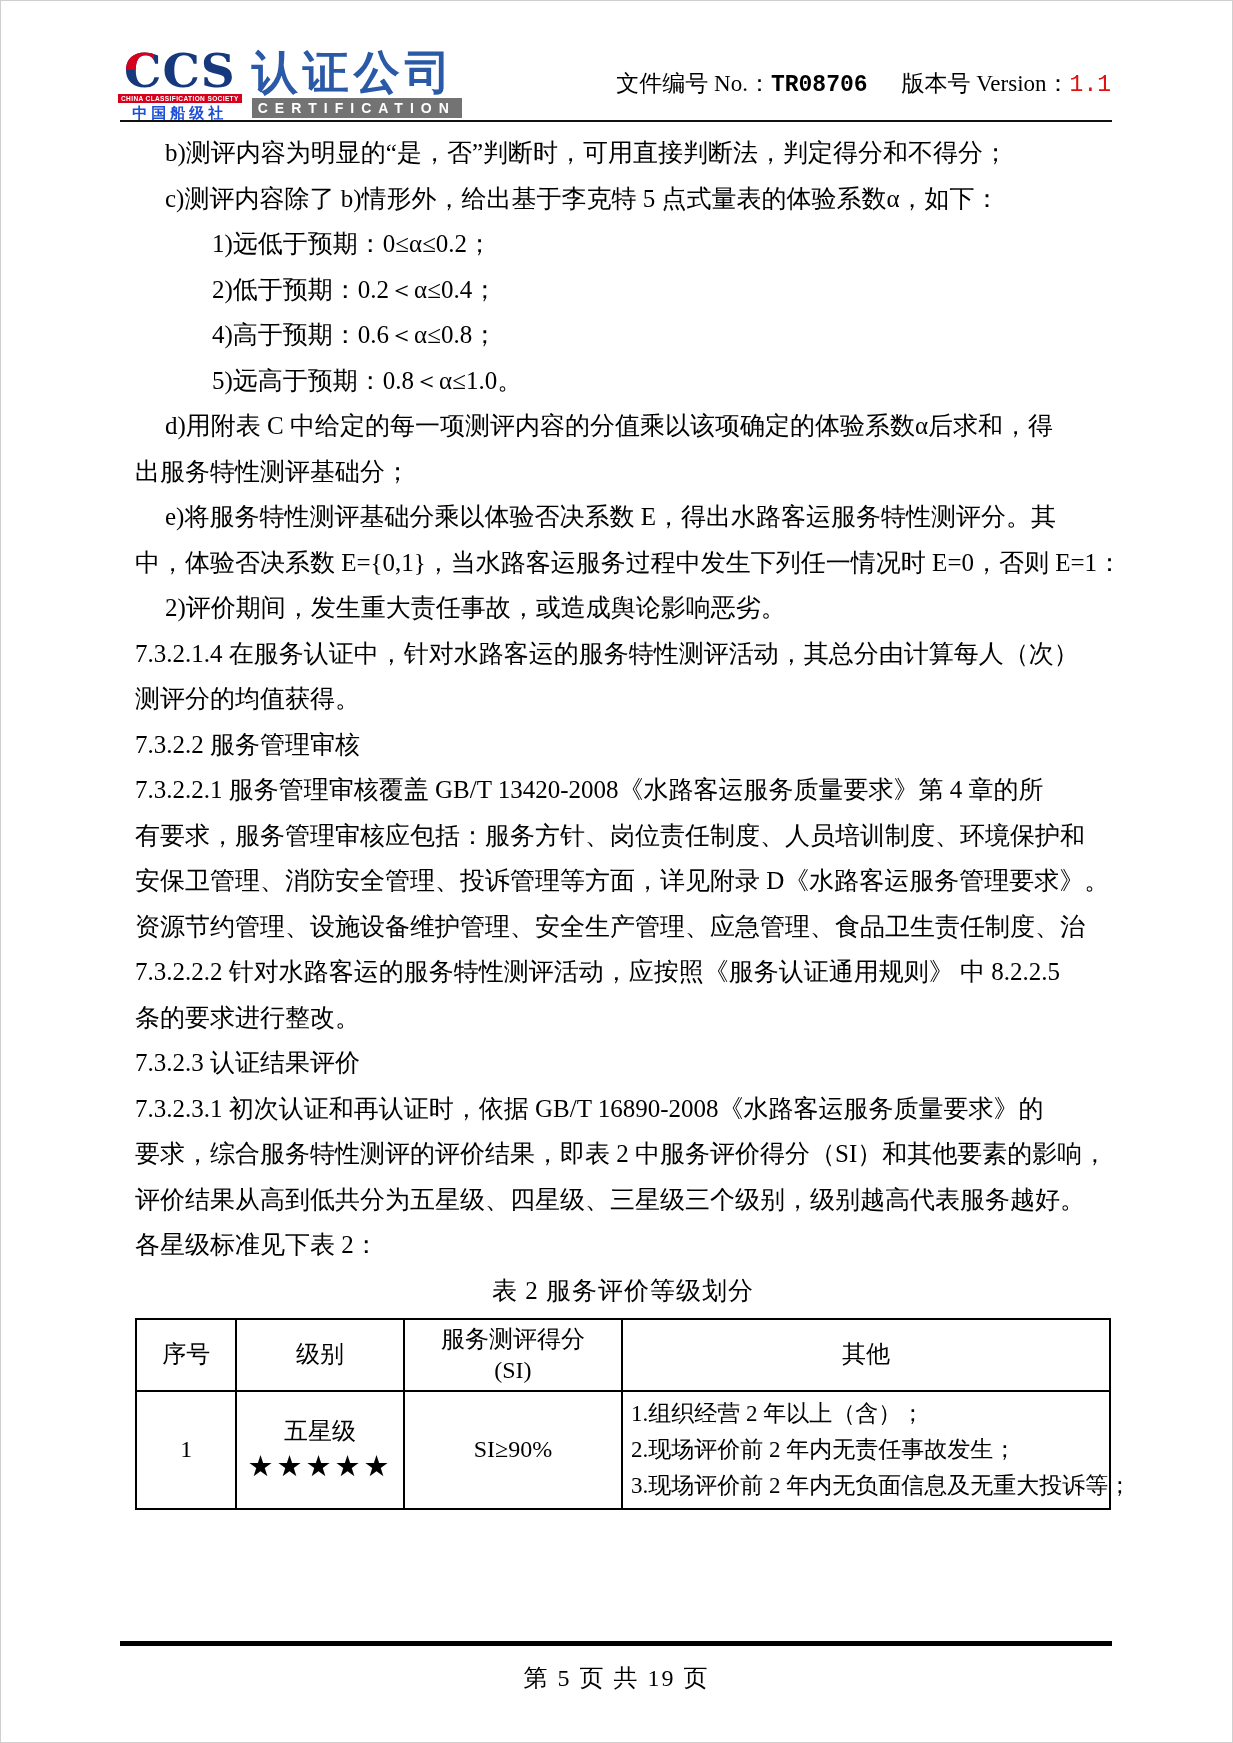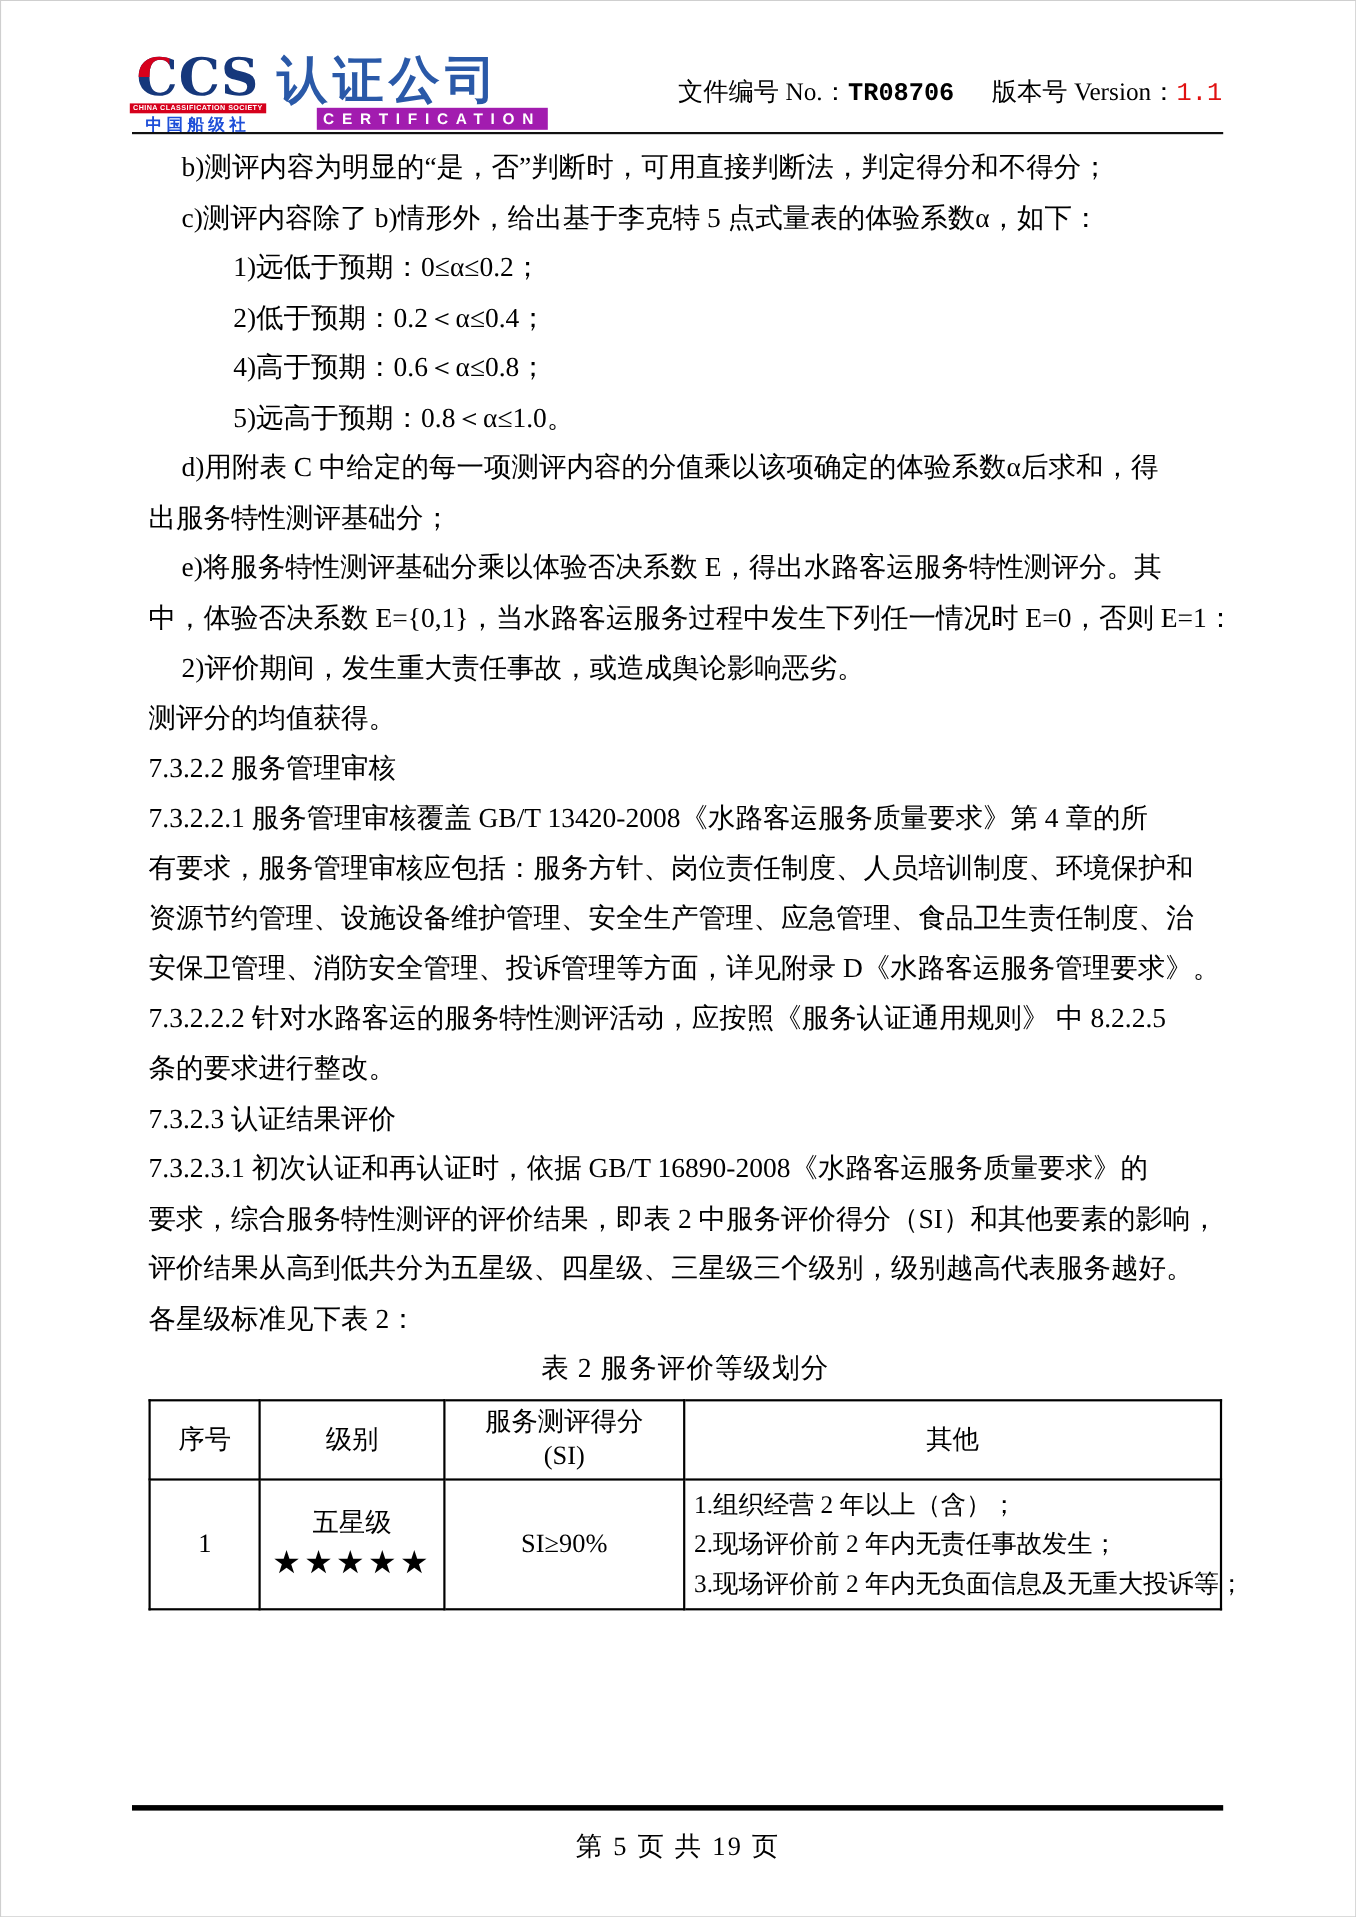--- a/index.html
+++ b/index.html
@@ -17,21 +17,21 @@
   
   .logo{position:absolute;left:118px;top:50px;display:flex;align-items:flex-start;gap:10px;}
   .logo-left{display:flex;flex-direction:column;align-items:center;}
   .ccs-wrap{position:relative;font-family:"DejaVu Serif",serif;font-weight:bold;font-size:47px;line-height:42px;letter-spacing:1px;}
   .ccs-navy{color:#16387c;}
   .ccs-red{position:absolute;left:0;top:0;width:30px;height:20px;overflow:hidden;color:#d6001c;}
   .soc-bar{margin-top:2px;background:#d6001c;color:#fff;font-family:"Liberation Sans",sans-serif;font-size:6.5px;font-weight:bold;padding:1px 3px;letter-spacing:.4px;white-space:nowrap;}
   .soc-cn{color:#1d4ed8;font-weight:bold;font-size:15px;letter-spacing:4px;margin-top:1px;white-space:nowrap;}
   .logo-right{display:flex;flex-direction:column;}
   .company-cn{color:#2a59a8;font-weight:bold;font-size:46px;line-height:45px;letter-spacing:5px;white-space:nowrap;}
-  .cert-bar{margin-top:3px;background:#a21caf;color:#fff;font-family:"Liberation Sans",sans-serif;font-weight:bold;font-size:14px;letter-spacing:7px;padding:2px 6px;text-align:right;white-space:nowrap;margin-left:36px;}
+  .cert-bar{margin-top:3px;background:#737373;color:#fff;font-family:"Liberation Sans",sans-serif;font-weight:bold;font-size:14px;letter-spacing:7px;padding:2px 6px;text-align:right;white-space:nowrap;}
 
   .doc-info{position:absolute;right:122px;top:68px;font-size:23px;white-space:nowrap;}
   .doc-no{font-weight:bold;font-family:"Liberation Mono","DejaVu Sans Mono",monospace;}
   .hgap{display:inline-block;width:34px;}
   .version{color:#e01010;font-family:"Liberation Mono","DejaVu Sans Mono",monospace;}
   .header-rule{position:absolute;left:120px;right:121px;top:120px;height:2px;background:#111;}
 
   
   .content{position:absolute;left:135px;top:130px;width:976px;font-size:25px;}
   .line{line-height:45.5px;height:45.5px;white-space:nowrap;}
@@ -86,26 +86,27 @@
         <div class="line indent1">c)测评内容除了 b)情形外，给出基于李克特 5 点式量表的体验系数α，如下：</div>
         <div class="line indent2">1)远低于预期：0≤α≤0.2；</div>
         <div class="line indent2">2)低于预期：0.2＜α≤0.4；</div>
         <div class="line indent2">4)高于预期：0.6＜α≤0.8；</div>
         <div class="line indent2">5)远高于预期：0.8＜α≤1.0。</div>
         <div class="line indent1">d)用附表 C 中给定的每一项测评内容的分值乘以该项确定的体验系数α后求和，得</div>
         <div class="line">出服务特性测评基础分；</div>
         <div class="line indent1">e)将服务特性测评基础分乘以体验否决系数 E，得出水路客运服务特性测评分。其</div>
         <div class="line">中，体验否决系数 E={0,1}，当水路客运服务过程中发生下列任一情况时 E=0，否则 E=1：</div>
         <div class="line indent1">2)评价期间，发生重大责任事故，或造成舆论影响恶劣。</div>
+        <div class="line">7.3.2.1.4 在服务认证中，针对水路客运的服务特性测评活动，其总分由计算每人（次）</div>
         <div class="line">测评分的均值获得。</div>
         <div class="line">7.3.2.2 服务管理审核</div>
         <div class="line">7.3.2.2.1 服务管理审核覆盖 GB/T 13420-2008《水路客运服务质量要求》第 4 章的所</div>
         <div class="line">有要求，服务管理审核应包括：服务方针、岗位责任制度、人员培训制度、环境保护和</div>
+        <div class="line">安保卫管理、消防安全管理、投诉管理等方面，详见附录 D《水路客运服务管理要求》。</div>
         <div class="line">资源节约管理、设施设备维护管理、安全生产管理、应急管理、食品卫生责任制度、治</div>
-        <div class="line">安保卫管理、消防安全管理、投诉管理等方面，详见附录 D《水路客运服务管理要求》。</div>
         <div class="line">7.3.2.2.2 针对水路客运的服务特性测评活动，应按照《服务认证通用规则》 中 8.2.2.5</div>
         <div class="line">条的要求进行整改。</div>
         <div class="line">7.3.2.3 认证结果评价</div>
         <div class="line">7.3.2.3.1 初次认证和再认证时，依据 GB/T 16890-2008《水路客运服务质量要求》的</div>
         <div class="line">要求，综合服务特性测评的评价结果，即表 2 中服务评价得分（SI）和其他要素的影响，</div>
         <div class="line">评价结果从高到低共分为五星级、四星级、三星级三个级别，级别越高代表服务越好。</div>
         <div class="line">各星级标准见下表 2：</div>
       </div>
     <div class="caption">表 2  服务评价等级划分</div>
     <table>

